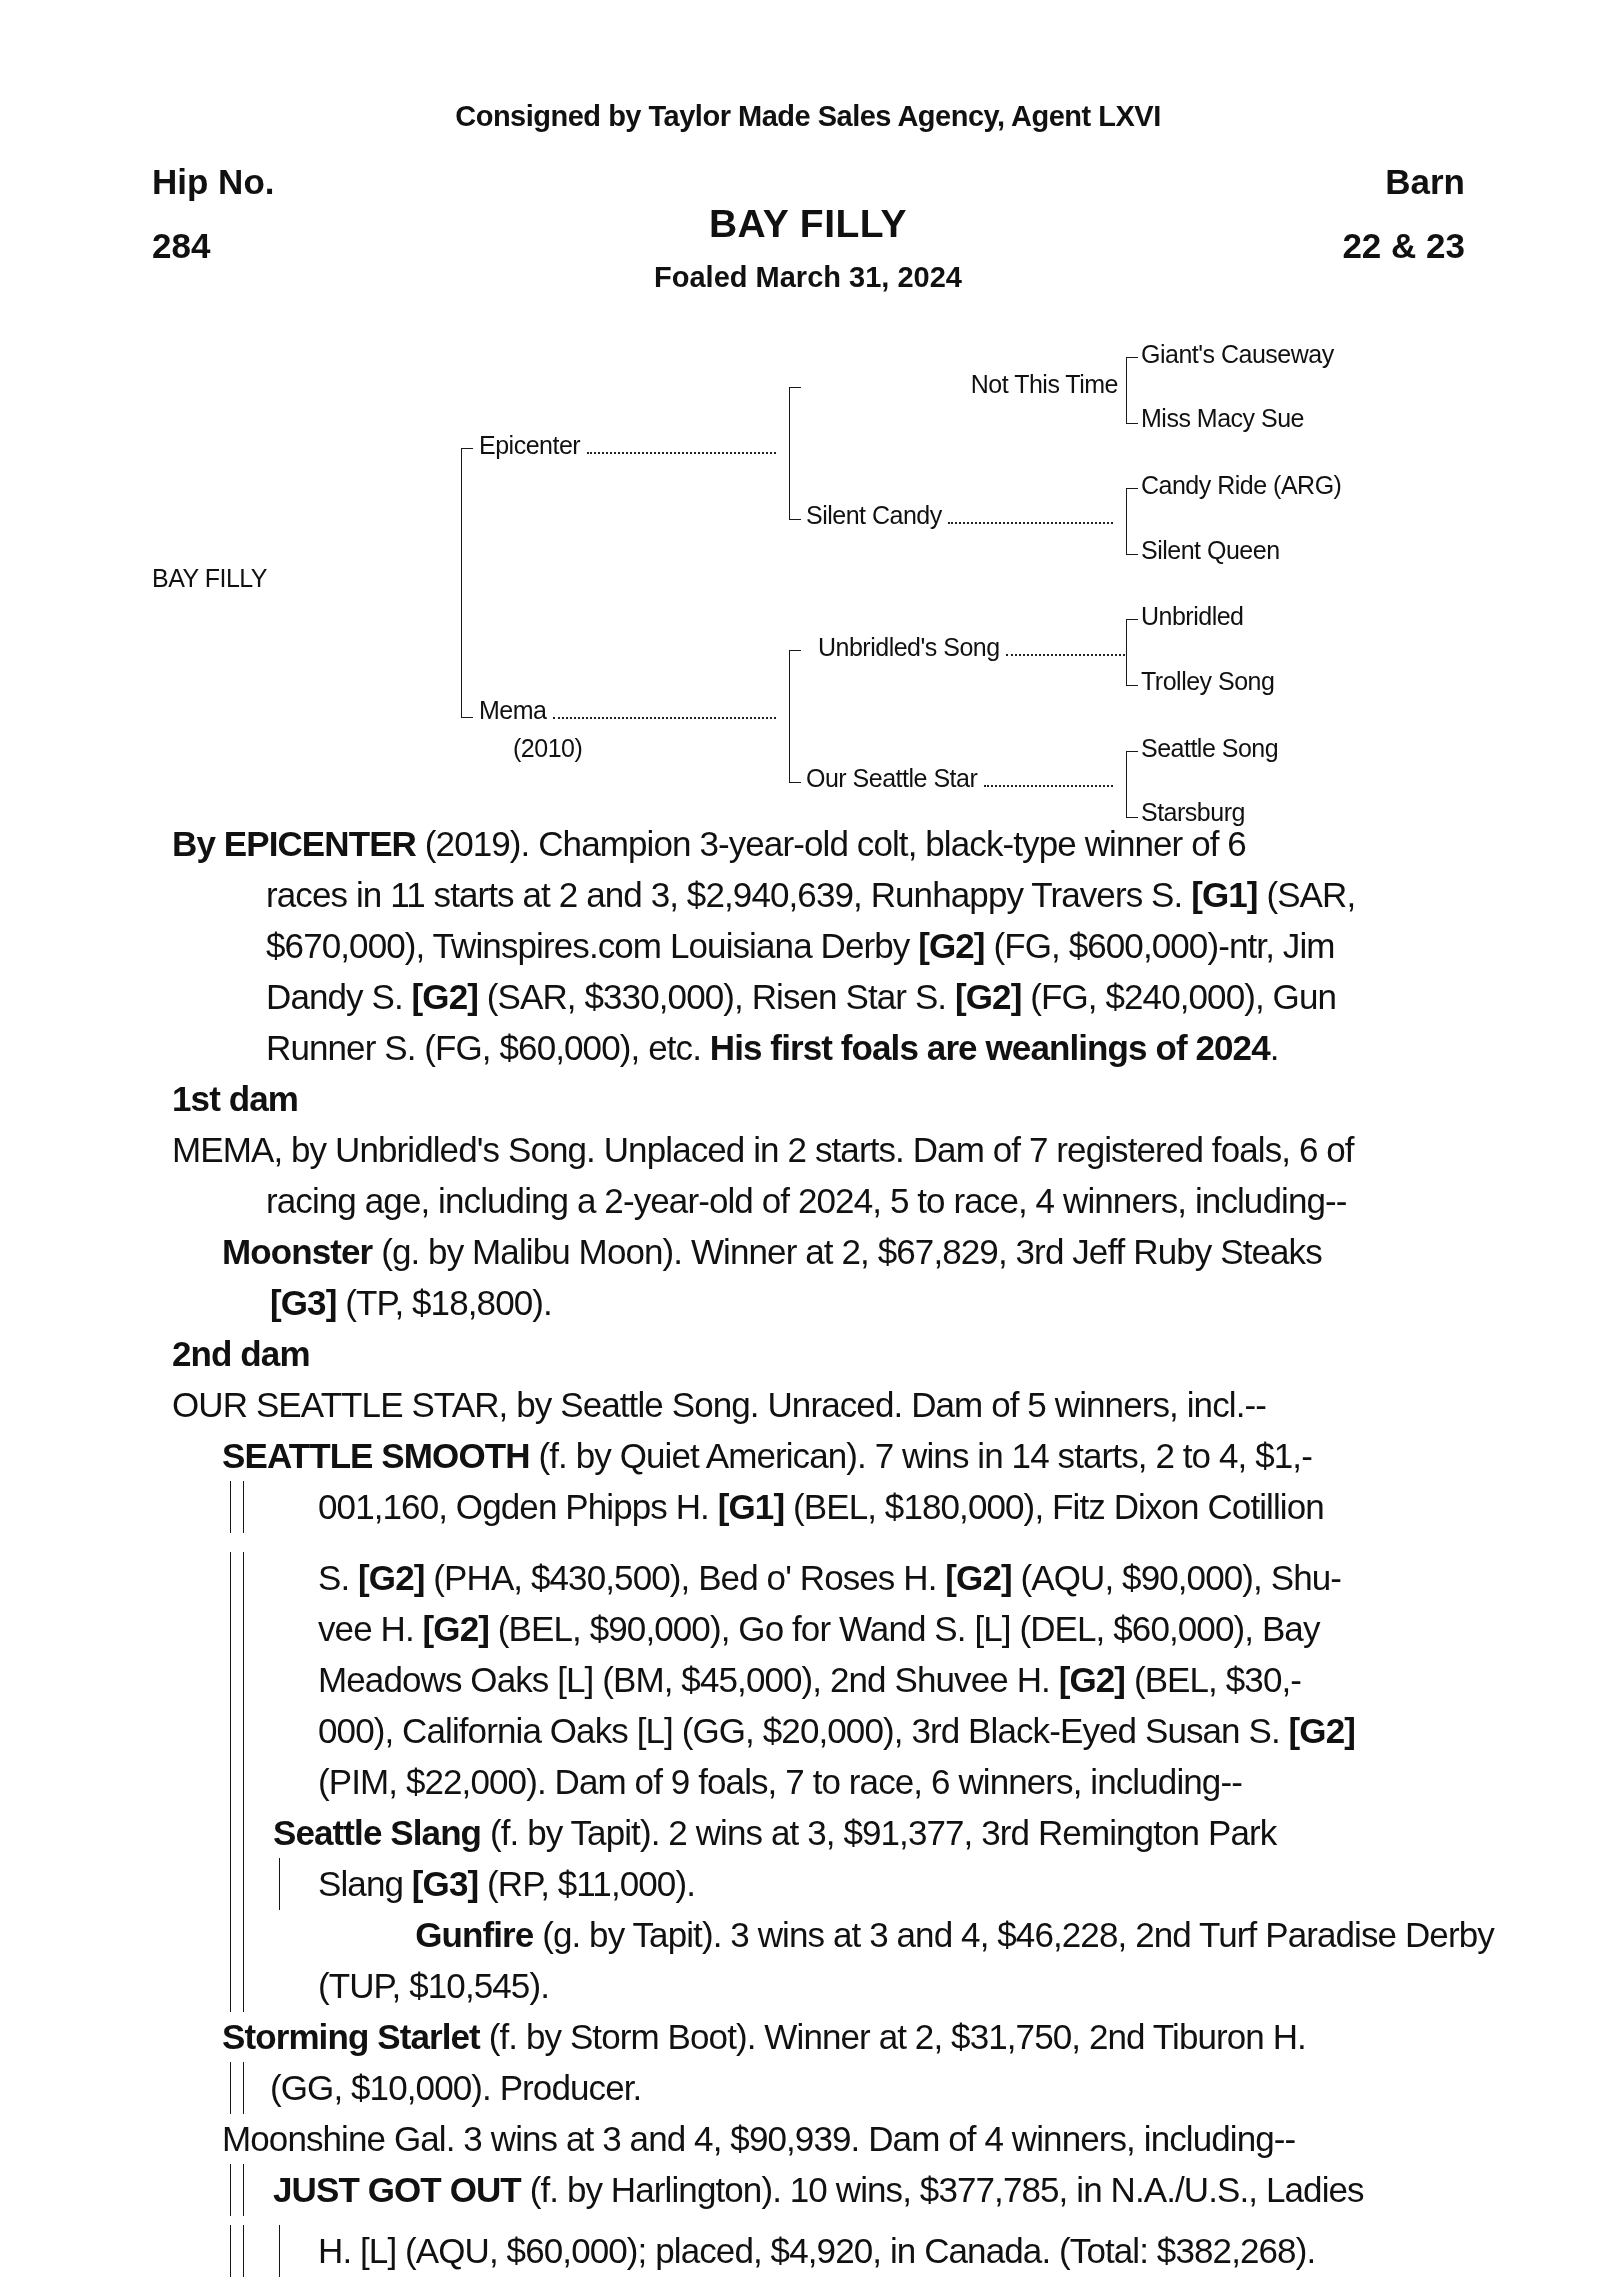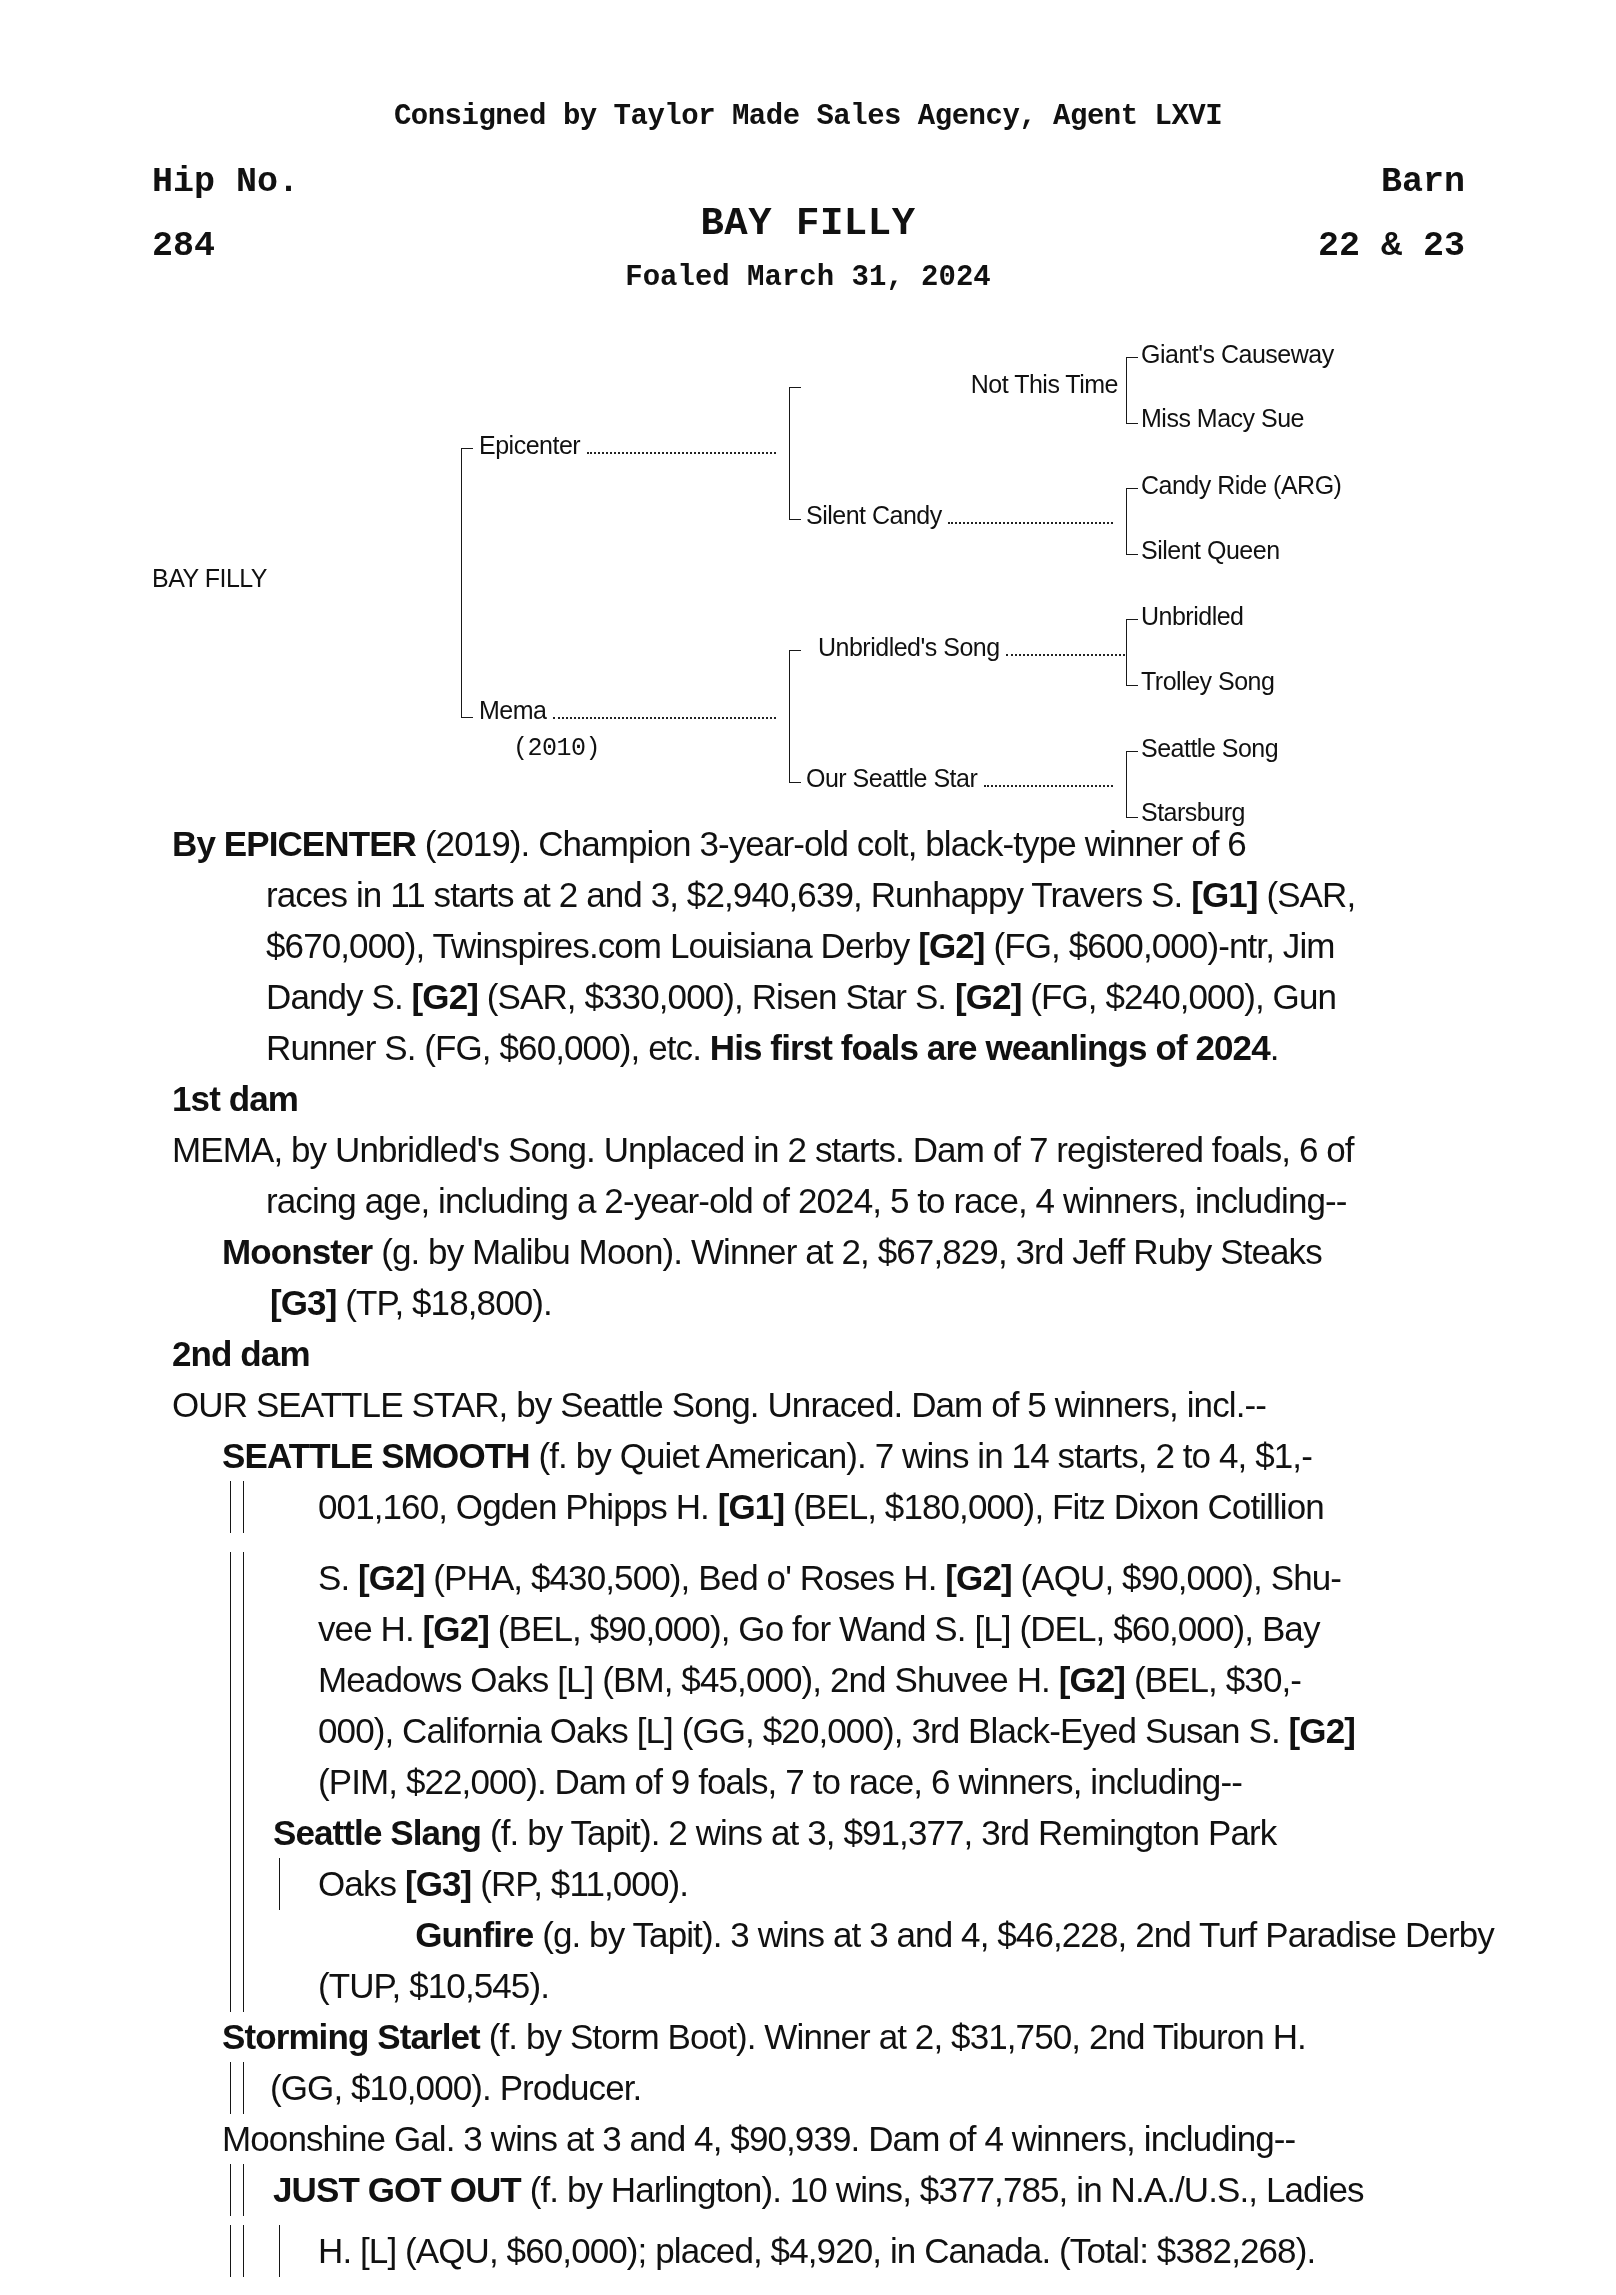--- a/index.html
+++ b/index.html
@@ -5,21 +5,21 @@
   html,body{margin:0;padding:0;background:#ffffff;}
   #page{
     position:relative;
     width:1616px;
     height:3227px;
     background:#ffffff;
     font-family:"Liberation Sans", sans-serif;
     color:#111111;
     overflow:hidden;
   }
-  .abs{position:absolute;font-family:Liberation Mono, monospace;}
+  .abs{position:absolute;}
   .ctr{left:0;width:1616px;text-align:center;}
   .bold{font-weight:bold;}
   
   #consignor{top:100px;font-size:29px;font-weight:bold;letter-spacing:-0.5px;}
   #hip-label{left:152px;top:162px;font-size:35px;font-weight:bold;}
   #hip-number{left:152px;top:226px;font-size:35px;font-weight:bold;}
   #barn-label{left:1212px;width:253px;top:162px;text-align:right;font-size:35px;font-weight:bold;}
   #barn-number{left:1212px;width:253px;top:226px;text-align:right;font-size:35px;font-weight:bold;}
   #horse-title{top:202px;font-size:39px;font-weight:bold;letter-spacing:0.5px;}
   #foaled-line{top:261px;font-size:29px;font-weight:bold;}
@@ -123,21 +123,21 @@
       <div class="line" style="padding-left: 152px;"><span class="bold">2nd dam</span></div>
       <div class="line" style="padding-left: 152px;"><span>OUR SEATTLE STAR, by Seattle Song. Unraced. Dam of 5 winners, incl.--</span></div>
       <div class="line" style="padding-left: 202px;"><span class="bold">SEATTLE SMOOTH</span><span> (f. by Quiet American). 7 wins in 14 starts, 2 to 4, $1,-</span></div>
       <div class="line" style="padding-left: 298px;"><span class="bar" style="left: 210px;"></span><span class="bar" style="left: 223px;"></span><span>001,160, Ogden Phipps H. </span><span class="bold">[G1]</span><span> (BEL, $180,000), Fitz Dixon Cotillion</span></div>
       <div class="line" style="padding-left: 298px; margin-top: 20px;"><span class="bar" style="left: 210px;"></span><span class="bar" style="left: 223px;"></span><span>S. </span><span class="bold">[G2]</span><span> (PHA, $430,500), Bed o' Roses H. </span><span class="bold">[G2]</span><span> (AQU, $90,000), Shu-</span></div>
       <div class="line" style="padding-left: 298px;"><span class="bar" style="left: 210px;"></span><span class="bar" style="left: 223px;"></span><span>vee H. </span><span class="bold">[G2]</span><span> (BEL, $90,000), Go for Wand S. [L] (DEL, $60,000), Bay</span></div>
       <div class="line" style="padding-left: 298px;"><span class="bar" style="left: 210px;"></span><span class="bar" style="left: 223px;"></span><span>Meadows Oaks [L] (BM, $45,000), 2nd Shuvee H. </span><span class="bold">[G2]</span><span> (BEL, $30,-</span></div>
       <div class="line" style="padding-left: 298px;"><span class="bar" style="left: 210px;"></span><span class="bar" style="left: 223px;"></span><span>000), California Oaks [L] (GG, $20,000), 3rd Black-Eyed Susan S. </span><span class="bold">[G2]</span></div>
       <div class="line" style="padding-left: 298px;"><span class="bar" style="left: 210px;"></span><span class="bar" style="left: 223px;"></span><span>(PIM, $22,000). Dam of 9 foals, 7 to race, 6 winners, including--</span></div>
       <div class="line" style="padding-left: 253px;"><span class="bar" style="left: 210px;"></span><span class="bar" style="left: 223px;"></span><span class="bold">Seattle Slang</span><span> (f. by Tapit). 2 wins at 3, $91,377, 3rd Remington Park</span></div>
-      <div class="line" style="padding-left: 298px;"><span class="bar" style="left: 210px;"></span><span class="bar" style="left: 223px;"></span><span class="bar" style="left: 259px;"></span><span>Oaks </span><span class="bold">[G3]</span><span> (RP, $11,000).</span></div>
+      <div class="line" style="padding-left: 298px;"><span class="bar" style="left: 210px;"></span><span class="bar" style="left: 223px;"></span><span class="bar" style="left: 259px;"></span><span>Slang </span><span class="bold">[G3]</span><span> (RP, $11,000).</span></div>
       <div class="line" style="padding-left: 253px; text-align: center;"><span class="bar" style="left: 210px;"></span><span class="bar" style="left: 223px;"></span><span class="bold">Gunfire</span><span> (g. by Tapit). 3 wins at 3 and 4, $46,228, 2nd Turf Paradise Derby</span></div>
       <div class="line" style="padding-left: 298px;"><span class="bar" style="left: 210px;"></span><span class="bar" style="left: 223px;"></span><span>(TUP, $10,545).</span></div>
       <div class="line" style="padding-left: 202px;"><span class="bold">Storming Starlet</span><span> (f. by Storm Boot). Winner at 2, $31,750, 2nd Tiburon H.</span></div>
       <div class="line" style="padding-left: 250px;"><span class="bar" style="left: 210px;"></span><span class="bar" style="left: 223px;"></span><span>(GG, $10,000). Producer.</span></div>
       <div class="line" style="padding-left: 202px;"><span>Moonshine Gal. 3 wins at 3 and 4, $90,939. Dam of 4 winners, including--</span></div>
       <div class="line" style="padding-left: 253px;"><span class="bar" style="left: 210px;"></span><span class="bar" style="left: 223px;"></span><span class="bold">JUST GOT OUT</span><span> (f. by Harlington). 10 wins, $377,785, in N.A./U.S., Ladies</span></div>
       <div class="line" style="padding-left: 298px; margin-top: 10px;"><span class="bar" style="left: 210px;"></span><span class="bar" style="left: 223px;"></span><span class="bar" style="left: 259px;"></span><span>H. [L] (AQU, $60,000); placed, $4,920, in Canada. (Total: $382,268).</span></div>
     </div>
 
 </div>

